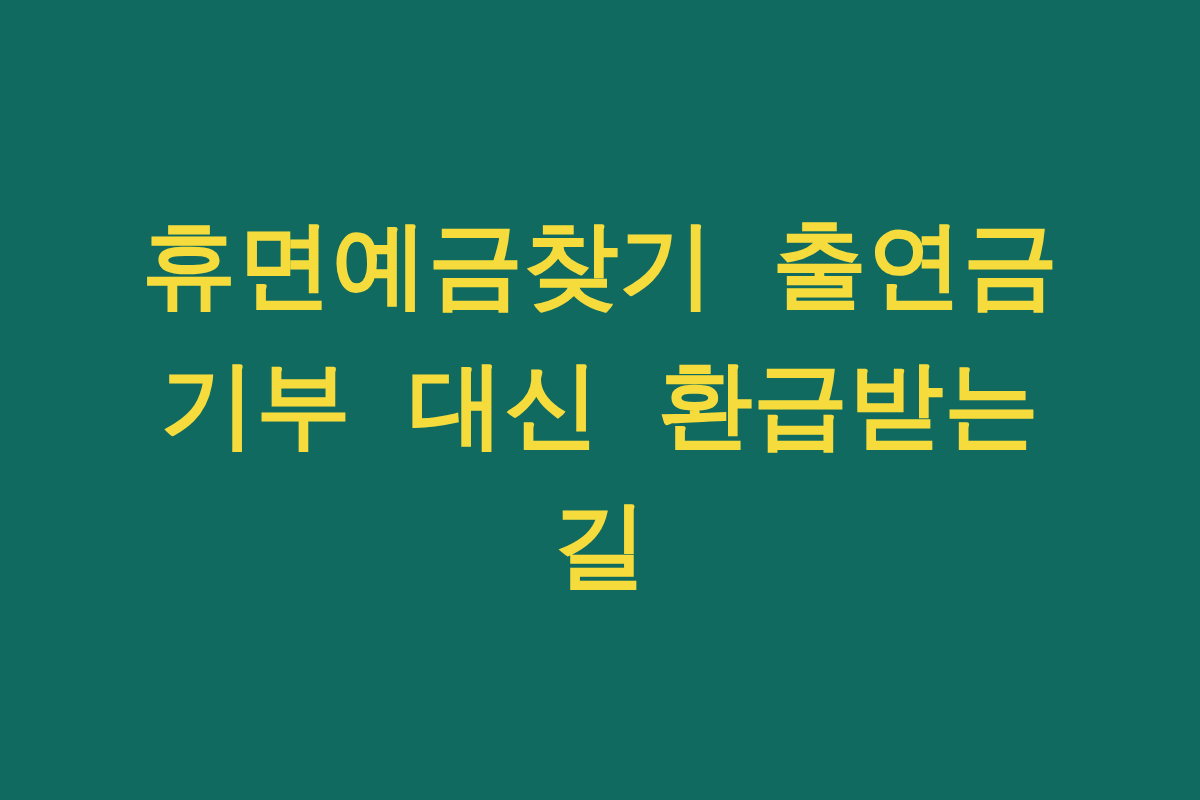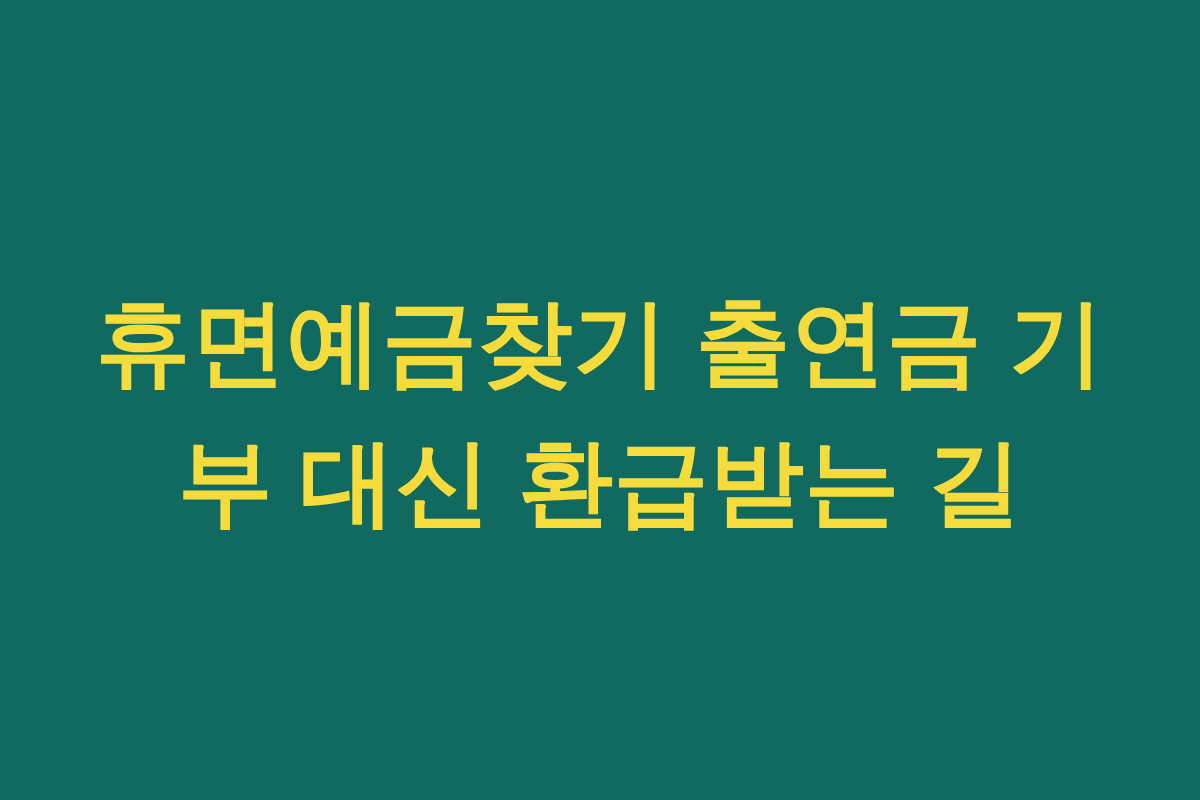--- a/index.html
+++ b/index.html
@@ -30,21 +30,21 @@
   #headline-block {
     width: 1010px;
     text-align: center;
     
     margin-top: 24px;
   }
 
   #headline-text {
     margin: 0;
     color: #F5DC3C;
-    font-family: Liberation Sans, sans-serif;
+    font-family: Liberation Mono, monospace;
     font-size: 95px;
     font-weight: 700;
     line-height: 140px;
     letter-spacing: 0.5px;
     word-break: break-all;
     overflow-wrap: break-word;
     white-space: normal;
     text-rendering: optimizeLegibility;
     -webkit-font-smoothing: antialiased;
   }

